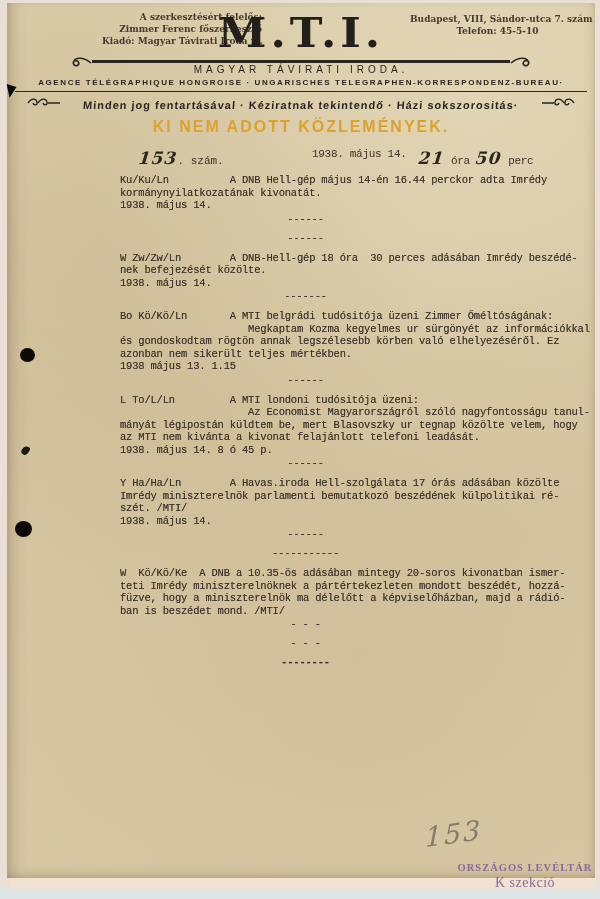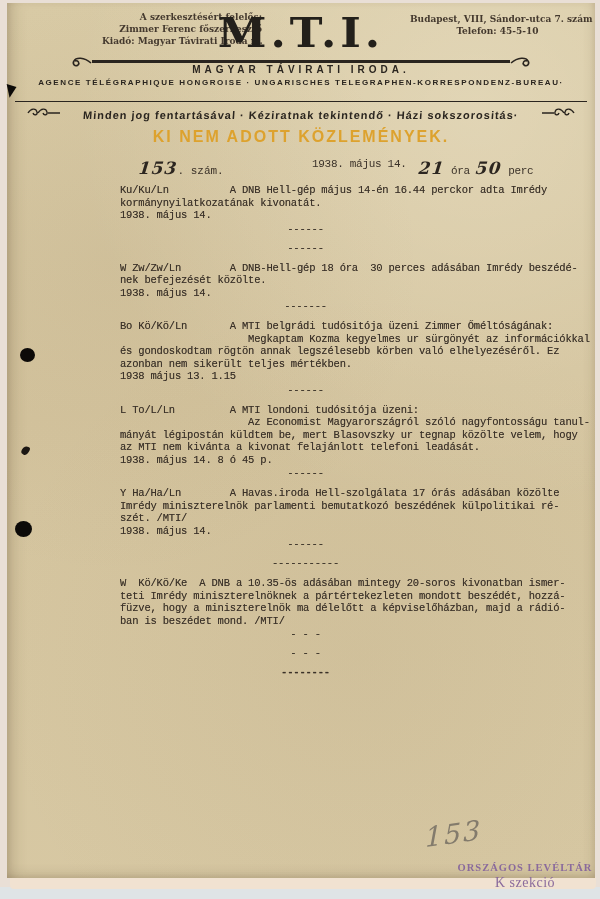--- a/index.html
+++ b/index.html
@@ -33,27 +33,27 @@
     color:#23201b;transform:scaleY(.92);
   }
   .address{
     position:absolute;right:10px;top:4px;width:175px;text-align:center;
     font-size:9px;line-height:12px;white-space:pre;color:#44392e;font-weight:bold;margin-left:12px;
   }
   .banner-row{position:relative;height:14px;margin:1px 85px 0 85px;border-top:3px solid #2a251f;}
   .banner-row .curl-l{position:absolute;left:-22px;top:-8px;}
   .banner-row .curl-r{position:absolute;right:-22px;top:-8px;}
   .banner-text{
-    text-align:center;font-family:"Liberation Sans",sans-serif;font-weight:bold;
+    text-align:center;font-family:"Liberation Sans",sans-serif;font-weight:normal;
     font-size:10px;letter-spacing:4px;color:#2a251f;margin-top:1px;
   }
   .subbanner{
     text-align:center;font-family:"Liberation Sans",sans-serif;font-weight:bold;
     font-size:8px;letter-spacing:1.6px;color:#2a251f;margin:1px 8px 0 8px;
-    border-bottom:1px solid #2a251f;padding-bottom:14px;
+    border-bottom:1px solid #2a251f;padding-bottom:4px;
   }
   .rights-row{position:relative;margin:2px 20px 0 20px;text-align:center;}
   .rights-row .curl-l{position:absolute;left:0;top:0;}
   .rights-row .curl-r{position:absolute;right:0;top:0;}
   .rights-text{
     font-family:"Liberation Sans",sans-serif;font-weight:bold;font-size:11px;
     letter-spacing:1px;color:#2a251f;transform:skewX(-4deg);display:inline-block;
   }
   .section-title{
     text-align:center;margin-top:5px;

